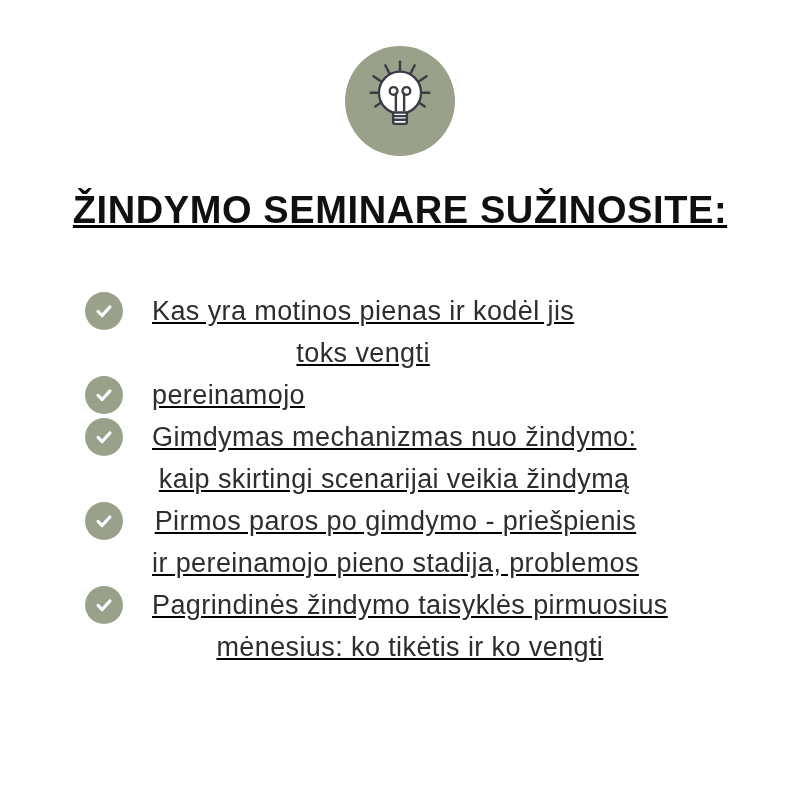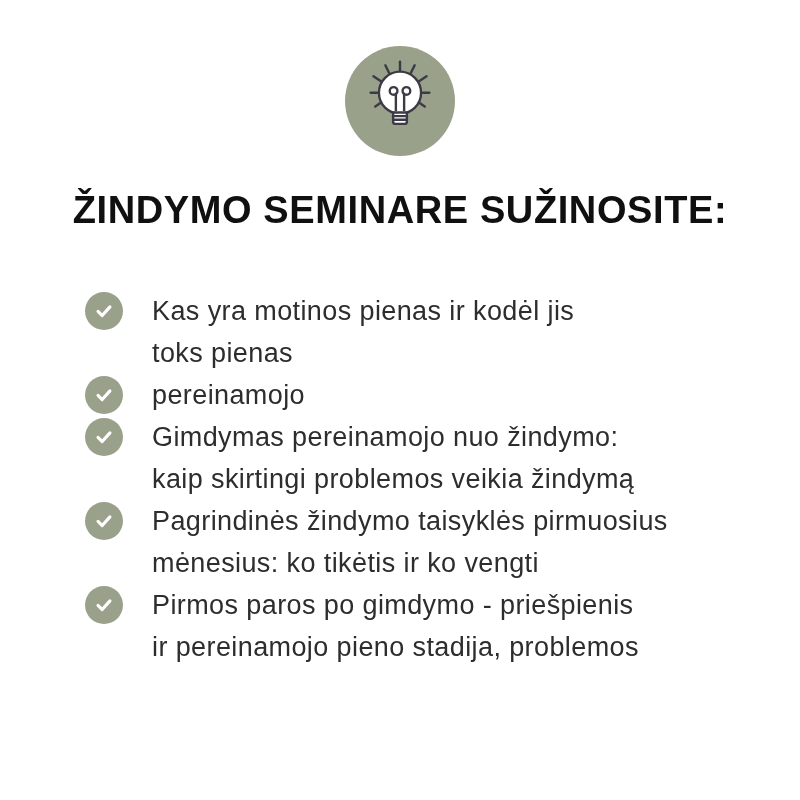--- a/index.html
+++ b/index.html
@@ -12,20 +12,21 @@
   * { margin: 0; padding: 0; box-sizing: border-box; }
   html, body {
     width: 800px; height: 800px;
     background: var(--background);
     font-family: "Liberation Sans", sans-serif;
     overflow: hidden;
   }
   .page {
     width: 800px; height: 800px;
     position: relative;
+    text-decoration: underline;
   }
   .badge-wrap {
     padding-top: 46px;
     display: flex;
     justify-content: center;
   }
   .badge {
     width: 110px; height: 110px;
     border-radius: 50%;
     background: var(--accent);
@@ -35,20 +36,21 @@
   .title {
     margin-top: 33px;
     text-align: center;
     font-size: 38px;
     font-weight: 800;
     letter-spacing: 0.6px;
     color: var(--title-color);
   }
   .checklist {
     margin: 58px 58px 0 85px;
+    text-align: center;
   }
   .item {
     display: flex;
     align-items: flex-start;
     gap: 29px;
   }
   .check {
     flex: 0 0 38px;
     width: 38px; height: 38px;
     margin-top: 2px;
@@ -104,21 +106,21 @@
   <div class="checklist">
 
     <div class="item">
       <span class="check">
         <svg viewBox="0 0 24 24" fill="none" stroke="#FFFFFF" stroke-width="3.4" stroke-linecap="round" stroke-linejoin="round">
             <path d="M5.5 12.5l4.5 4.5 8.5-9.5"></path>
           </svg>
       </span>
       <span class="item-text">
         <span class="line">Kas yra motinos pienas ir kodėl jis</span>
-        <span class="line">toks pienas</span>
+        <span class="line">toks vengti</span>
       </span>
     </div>
 
     <div class="item">
       <span class="check">
         <svg viewBox="0 0 24 24" fill="none" stroke="#FFFFFF" stroke-width="3.4" stroke-linecap="round" stroke-linejoin="round">
             <path d="M5.5 12.5l4.5 4.5 8.5-9.5"></path>
           </svg>
       </span>
       <span class="item-text">
@@ -126,43 +128,43 @@
       </span>
     </div>
 
     <div class="item">
       <span class="check">
         <svg viewBox="0 0 24 24" fill="none" stroke="#FFFFFF" stroke-width="3.4" stroke-linecap="round" stroke-linejoin="round">
             <path d="M5.5 12.5l4.5 4.5 8.5-9.5"></path>
           </svg>
       </span>
       <span class="item-text">
-        <span class="line">Gimdymas pereinamojo nuo žindymo:</span>
-        <span class="line">kaip skirtingi problemos veikia žindymą</span>
+        <span class="line">Gimdymas mechanizmas nuo žindymo:</span>
+        <span class="line">kaip skirtingi scenarijai veikia žindymą</span>
+      </span>
+    </div>
+
+    <div class="item">
+      <span class="check">
+        <svg viewBox="0 0 24 24" fill="none" stroke="#FFFFFF" stroke-width="3.4" stroke-linecap="round" stroke-linejoin="round">
+            <path d="M5.5 12.5l4.5 4.5 8.5-9.5"></path>
+          </svg>
+      </span>
+      <span class="item-text">
+        <span class="line">Pirmos paros po gimdymo - priešpienis</span>
+        <span class="line">ir pereinamojo pieno stadija, problemos</span>
       </span>
     </div>
 
     <div class="item">
       <span class="check">
         <svg viewBox="0 0 24 24" fill="none" stroke="#FFFFFF" stroke-width="3.4" stroke-linecap="round" stroke-linejoin="round">
             <path d="M5.5 12.5l4.5 4.5 8.5-9.5"></path>
           </svg>
       </span>
       <span class="item-text">
         <span class="line">Pagrindinės žindymo taisyklės pirmuosius</span>
         <span class="line">mėnesius: ko tikėtis ir ko vengti</span>
       </span>
     </div>
 
-    <div class="item">
-      <span class="check">
-        <svg viewBox="0 0 24 24" fill="none" stroke="#FFFFFF" stroke-width="3.4" stroke-linecap="round" stroke-linejoin="round">
-            <path d="M5.5 12.5l4.5 4.5 8.5-9.5"></path>
-          </svg>
-      </span>
-      <span class="item-text">
-        <span class="line">Pirmos paros po gimdymo - priešpienis</span>
-        <span class="line">ir pereinamojo pieno stadija, problemos</span>
-      </span>
-    </div>
-
   </div>
 </div>
 
 </body></html>

